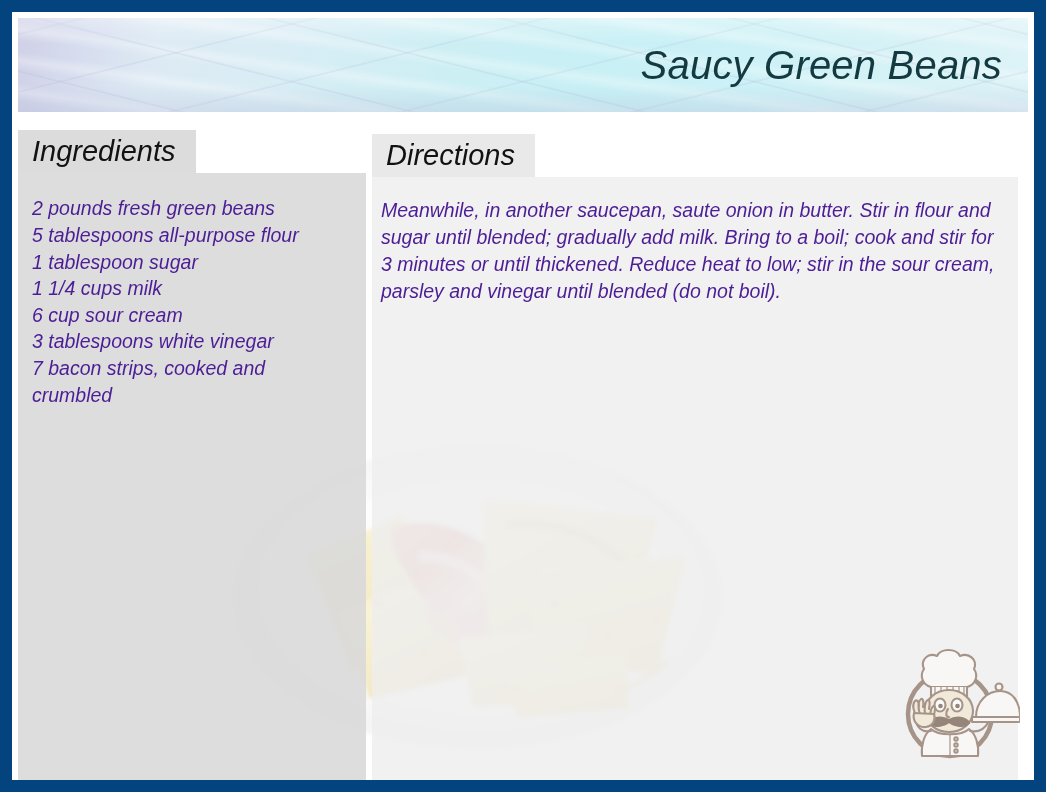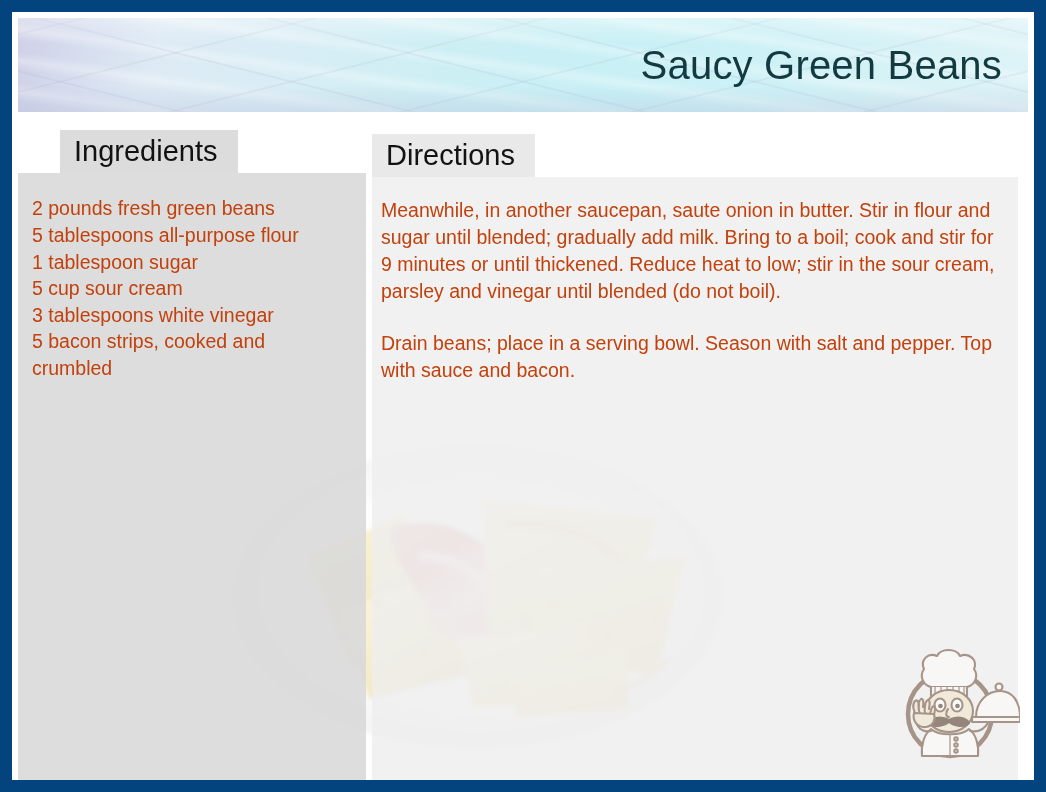--- a/index.html
+++ b/index.html
@@ -13,20 +13,21 @@
 
   
   #recipe-card {
     position: relative;
     width: 1046px;
     height: 792px;
     box-sizing: border-box;
     background: #ffffff;
     border: 12px solid #03447f;
     overflow: hidden;
+    font-style: italic;
   }
 
   
   .banner {
     position: absolute;
     left: 6px;
     top: 6px;
     width: 1010px;
     height: 94px;
     overflow: hidden;
@@ -125,33 +126,32 @@
     font-size: 29px;
     color: #121212;
     line-height: 1.05;
     white-space: nowrap;
   }
   .section-body {
     box-sizing: border-box;
     padding: 22px 16px 20px 14px;
     font-size: 19.5px;
     line-height: 26.6px;
-    color: #c2410c;
+    color: #4c1d95;
   }
 
   
   #section-ingredients {
     left: 6px;
     top: 118px;
     width: 348px;
     height: 650px;
   }
   #section-ingredients .section-tab {
     background: #dcdcdc;
-    margin-left: 42px;
   }
   #section-ingredients .section-body {
     width: 348px;
     height: 608px;
     background: rgba(216,216,216,0.88);
   }
   .ingredient-line {
     white-space: pre-wrap;
   }
 
@@ -250,31 +250,31 @@
       </g>
     </svg>
   </div>
 
   <div class="section" id="section-ingredients">
     <div class="section-tab">Ingredients</div>
     <div class="section-body" id="ingredients-list">
         <div class="ingredient-line">2 pounds fresh green beans</div>
         <div class="ingredient-line">5 tablespoons all-purpose flour</div>
         <div class="ingredient-line">1 tablespoon sugar</div>
-        <div class="ingredient-line">5 cup sour cream</div>
+        <div class="ingredient-line">1 1/4 cups milk</div>
+        <div class="ingredient-line">6 cup sour cream</div>
         <div class="ingredient-line">3 tablespoons white vinegar</div>
-        <div class="ingredient-line">5 bacon strips, cooked and crumbled</div>
+        <div class="ingredient-line">7 bacon strips, cooked and crumbled</div>
       </div>
   </div>
 
   <div class="section" id="section-directions">
     <div class="section-tab">Directions</div>
     <div class="section-body" id="directions-steps">
-        <p class="direction-para">Meanwhile, in another saucepan, saute onion in butter. Stir in flour and sugar until blended; gradually add milk. Bring to a boil; cook and stir for 9 minutes or until thickened. Reduce heat to low; stir in the sour cream, parsley and vinegar until blended (do not boil).</p>
-        <p class="direction-para">Drain beans; place in a serving bowl. Season with salt and pepper. Top with sauce and bacon.</p>
+        <p class="direction-para">Meanwhile, in another saucepan, saute onion in butter. Stir in flour and sugar until blended; gradually add milk. Bring to a boil; cook and stir for 3 minutes or until thickened. Reduce heat to low; stir in the sour cream, parsley and vinegar until blended (do not boil).</p>
       </div>
   </div>
 
   <div class="chef-logo">
     <svg viewBox="0 0 130 125" width="130" height="125">
       <g fill="none" stroke="#7a5c48" stroke-width="2.1" stroke-linejoin="round" stroke-linecap="round">
 
         <circle cx="60" cy="73" r="42" stroke-width="4.5"></circle>
 
         <path d="M41 46 C33 44, 29 35, 34 28 C30 19, 38 11, 47 15

